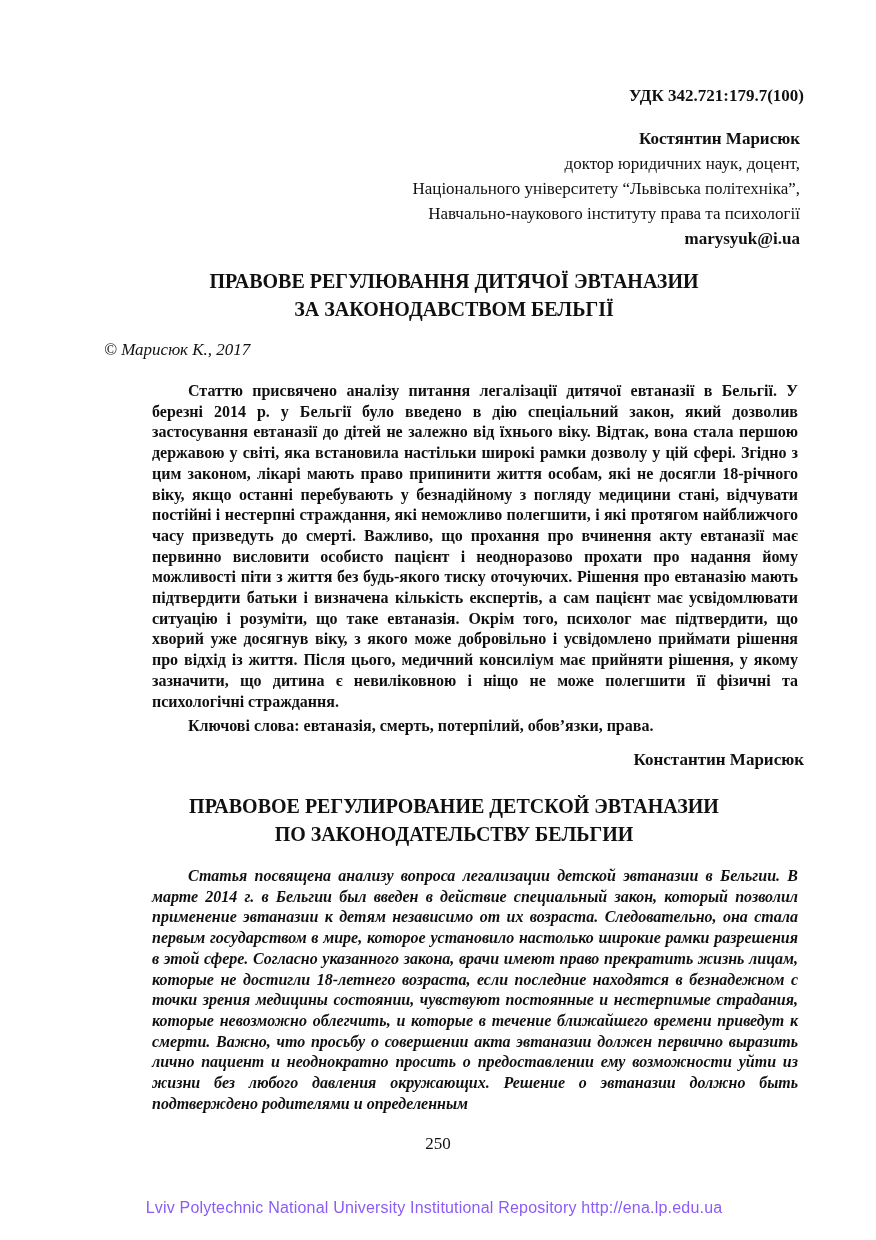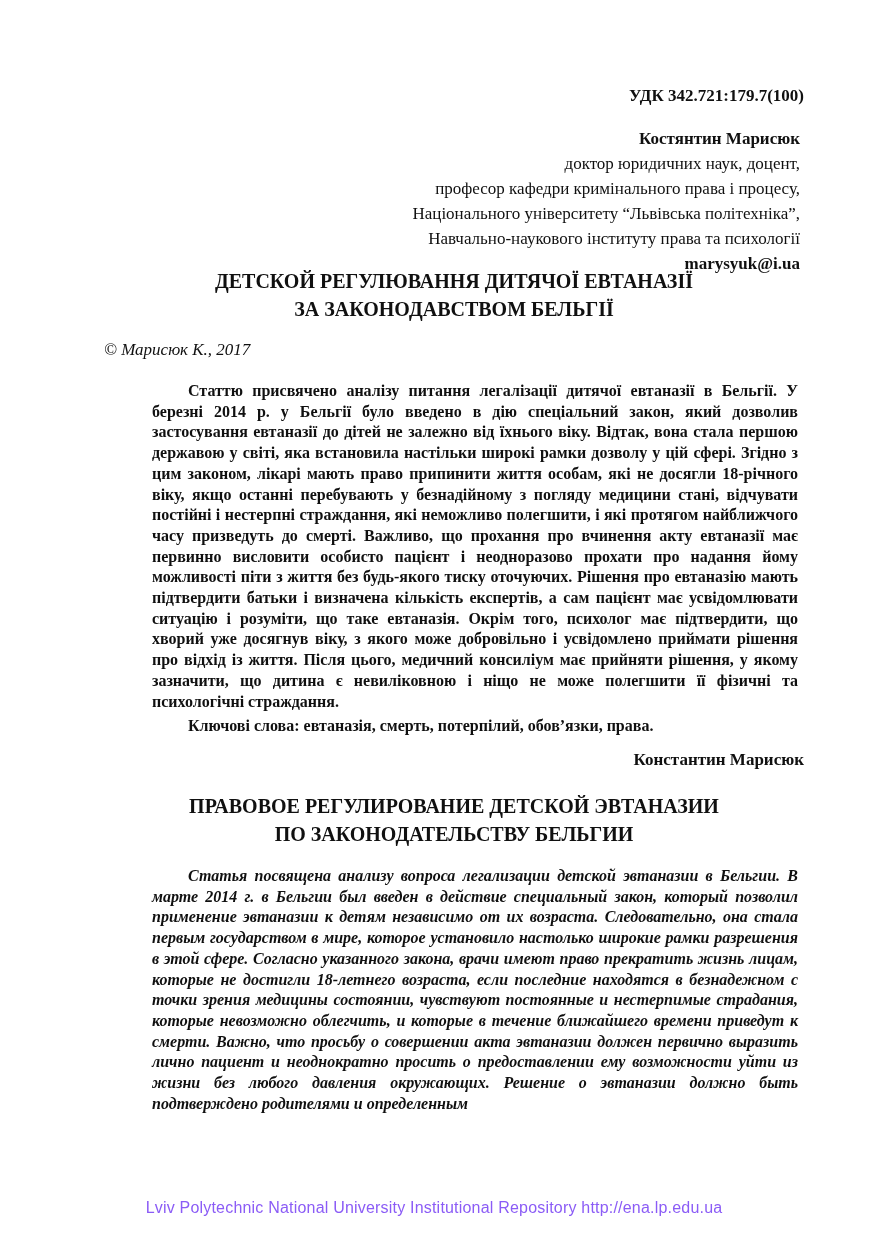--- a/index.html
+++ b/index.html
@@ -101,28 +101,27 @@
 </head>
 <body>
 
 <div class="page">
 
   <div class="udc">УДК 342.721:179.7(100)</div>
 
   <div class="author-block">
     <p class="bold-line">Костянтин Марисюк</p>
     <p>доктор юридичних наук, доцент,</p>
-    <p>професор кафедри кримінального права і процесу,</p>
     <p>Національного університету “Львівська політехніка”,</p>
     <p>Навчально-наукового інституту права та психології</p>
     <p class="bold-line">marysyuk@i.ua</p>
   </div>
 
   <div class="title-ua">
-    <p>ДЕТСКОЙ РЕГУЛЮВАННЯ ДИТЯЧОЇ ЕВТАНАЗІЇ</p>
+    <p>ПРАВОВЕ РЕГУЛЮВАННЯ ДИТЯЧОЇ ЭВТАНАЗИИ</p>
     <p>ЗА ЗАКОНОДАВСТВОМ БЕЛЬГІЇ</p>
   </div>
 
   <div class="copyright">© Марисюк К., 2017</div>
 
   <div class="abstract abstract-ua">
     <p>Статтю присвячено аналізу питання легалізації дитячої евтаназії в Бельгії. У березні 2014 р. у Бельгії було введено в дію спеціальний закон, який дозволив застосування евтаназії до дітей не залежно від їхнього віку. Відтак, вона стала першою державою у світі, яка встановила настільки широкі рамки дозволу у цій сфері. Згідно з цим законом, лікарі мають право припинити життя особам, які не досягли 18-річного віку, якщо останні перебувають у безнадійному з погляду медицини стані, відчувати постійні і нестерпні страждання, які неможливо полегшити, і які протягом найближчого часу призведуть до смерті. Важливо, що прохання про вчинення акту евтаназії має первинно висловити особисто пацієнт і неодноразово прохати про надання йому можливості піти з життя без будь-якого тиску оточуючих. Рішення про евтаназію мають підтвердити батьки і визначена кількість експертів, а сам пацієнт має усвідомлювати ситуацію і розуміти, що таке евтаназія. Окрім того, психолог має підтвердити, що хворий уже досягнув віку, з якого може добровільно і усвідомлено приймати рішення про відхід із життя. Після цього, медичний консиліум має прийняти рішення, у якому зазначити, що дитина є невиліковною і ніщо не може полегшити її фізичні та психологічні страждання.</p>
     <p>Ключові слова: евтаназія, смерть, потерпілий, обов’язки, права.</p>
   </div>
 
@@ -130,16 +129,17 @@
 
   <div class="title-ru">
     <p>ПРАВОВОЕ РЕГУЛИРОВАНИЕ ДЕТСКОЙ ЭВТАНАЗИИ</p>
     <p>ПО ЗАКОНОДАТЕЛЬСТВУ БЕЛЬГИИ</p>
   </div>
 
   <div class="abstract abstract-ru">
     <p>Статья посвящена анализу вопроса легализации детской эвтаназии в Бельгии. В марте 2014 г. в Бельгии был введен в действие специальный закон, который позволил применение эвтаназии к детям независимо от их возраста. Следовательно, она стала первым государством в мире, которое установило настолько широкие рамки разрешения в этой сфере. Согласно указанного закона, врачи имеют право прекратить жизнь лицам, которые не достигли 18-летнего возраста, если последние находятся в безнадежном с точки зрения медицины состоянии, чувствуют постоянные и нестерпимые страдания, которые невозможно облегчить, и которые в течение ближайшего времени приведут к смерти. Важно, что просьбу о совершении акта эвтаназии должен первично выразить лично пациент и неоднократно просить о предоставлении ему возможности уйти из жизни без любого давления окружающих. Решение о эвтаназии должно быть подтверждено родителями и определенным</p>
   </div>
 
+  <div class="page-number">250</div>
 
   <div class="footer">Lviv Polytechnic National University Institutional Repository http://ena.lp.edu.ua</div>
 
 </div>
 
 </body></html>

